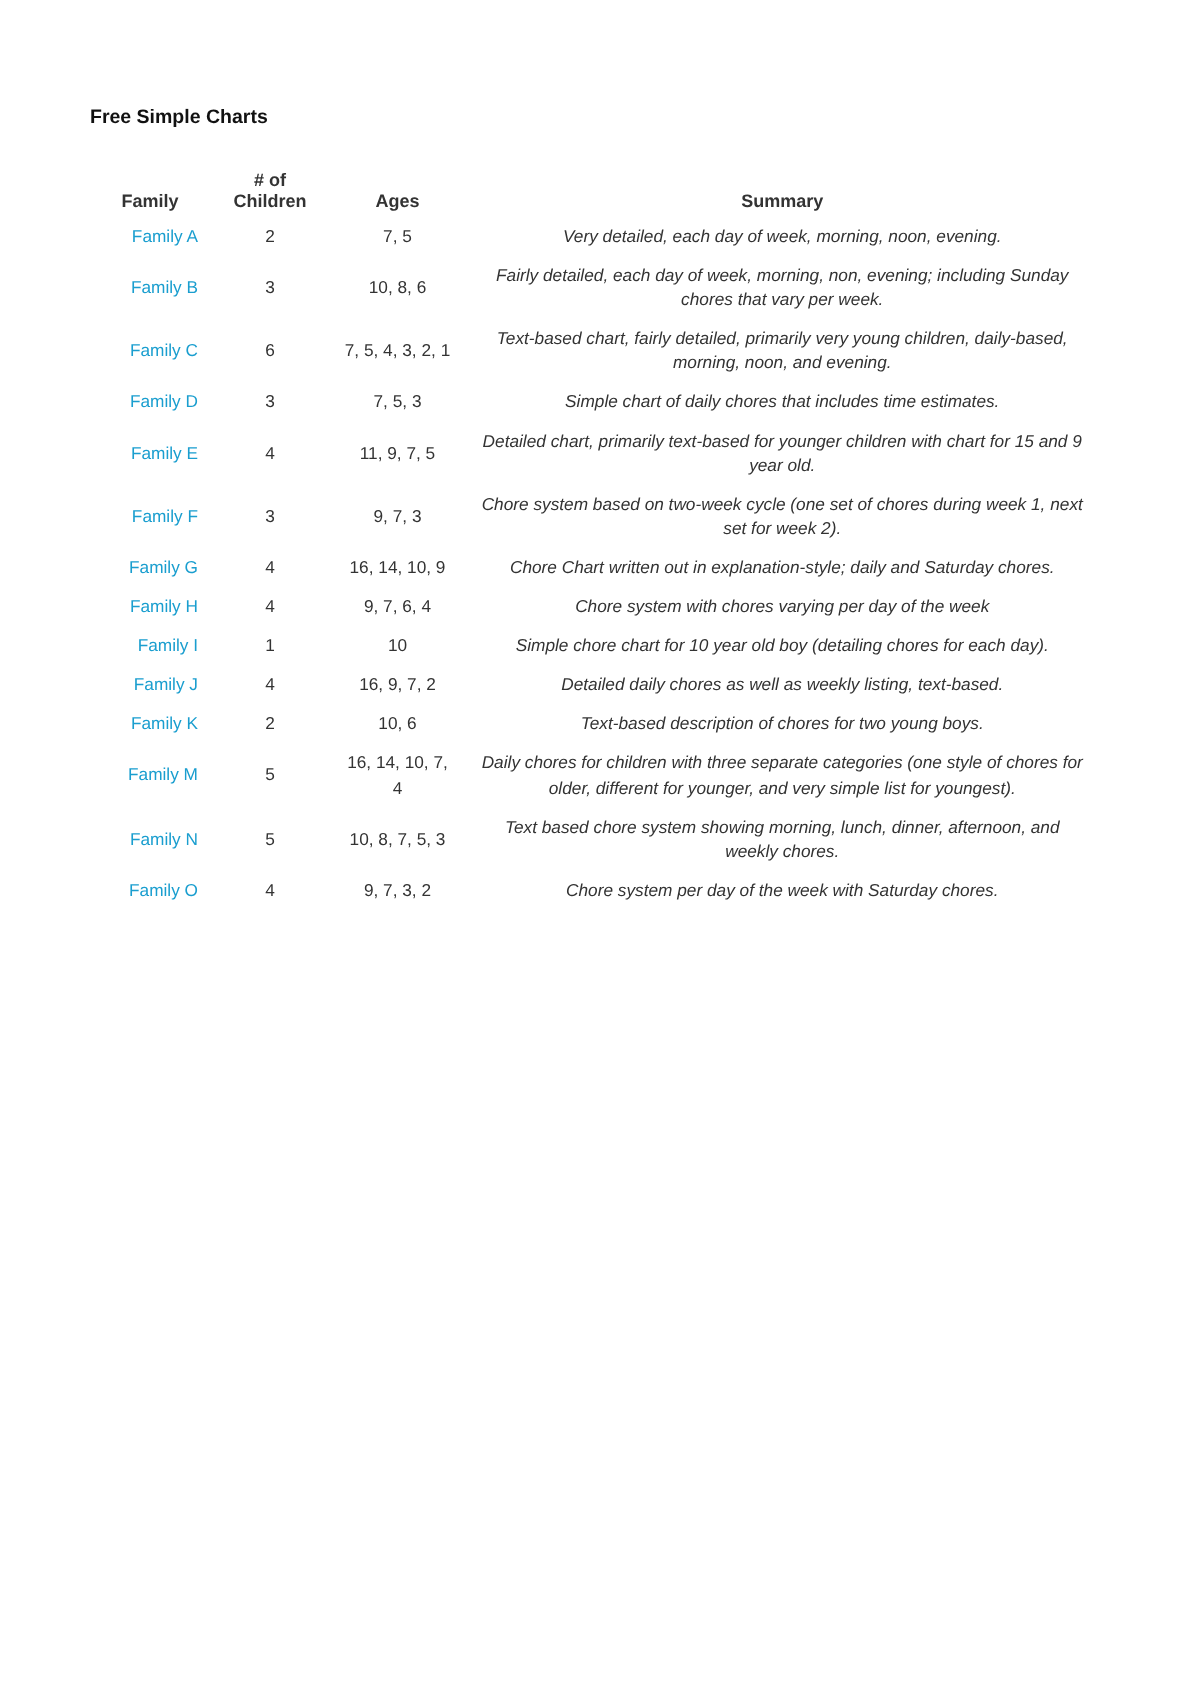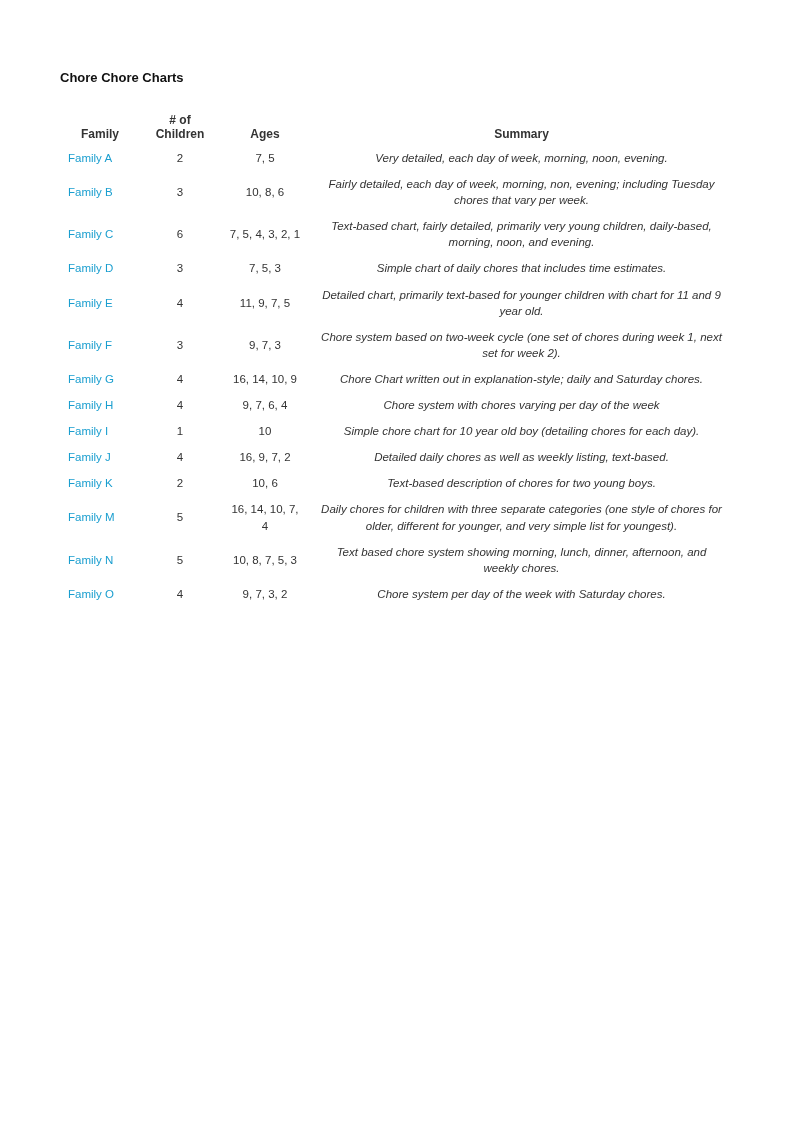--- a/index.html
+++ b/index.html
@@ -50,21 +50,21 @@
       padding: 5px 8px;
       vertical-align: middle;
       text-align: center;
       color: #333;
       font-size: 11.5px;
       line-height: 1.4;
     }
 
     tbody tr td:first-child {
       color: #1a9ecf;
-      text-align: left;
+      text-align: right;
       margin-left: 42px;
     }
 
     tbody tr td:last-child {
       text-align: center;
       font-style: italic;
     }
 
     .col-family {
       width: 80px;
@@ -75,21 +75,21 @@
     .col-ages {
       width: 90px;
     }
     .col-summary {
       width: auto;
     }
   </style>
 </head>
 <body>
 
-<div class="page-title">Chore Chore Charts</div>
+<div class="page-title">Free Simple Charts</div>
 
 <table>
   <thead>
     <tr>
       <th class="col-family">Family</th>
       <th class="col-children"># of Children</th>
       <th class="col-ages">Ages</th>
       <th class="col-summary">Summary</th>
     </tr>
   </thead>
@@ -97,39 +97,39 @@
   <tr>
         <td>Family A</td>
         <td>2</td>
         <td>7, 5</td>
         <td>Very detailed, each day of week, morning, noon, evening.</td>
       </tr>
       <tr>
         <td>Family B</td>
         <td>3</td>
         <td>10, 8, 6</td>
-        <td>Fairly detailed, each day of week, morning, non, evening; including Tuesday chores that vary per week.</td>
+        <td>Fairly detailed, each day of week, morning, non, evening; including Sunday chores that vary per week.</td>
       </tr>
       <tr>
         <td>Family C</td>
         <td>6</td>
         <td>7, 5, 4, 3, 2, 1</td>
         <td>Text-based chart, fairly detailed, primarily very young children, daily-based, morning, noon, and evening.</td>
       </tr>
       <tr>
         <td>Family D</td>
         <td>3</td>
         <td>7, 5, 3</td>
         <td>Simple chart of daily chores that includes time estimates.</td>
       </tr>
       <tr>
         <td>Family E</td>
         <td>4</td>
         <td>11, 9, 7, 5</td>
-        <td>Detailed chart, primarily text-based for younger children with chart for 11 and 9 year old.</td>
+        <td>Detailed chart, primarily text-based for younger children with chart for 15 and 9 year old.</td>
       </tr>
       <tr>
         <td>Family F</td>
         <td>3</td>
         <td>9, 7, 3</td>
         <td>Chore system based on two-week cycle (one set of chores during week 1, next set for week 2).</td>
       </tr>
       <tr>
         <td>Family G</td>
         <td>4</td>

